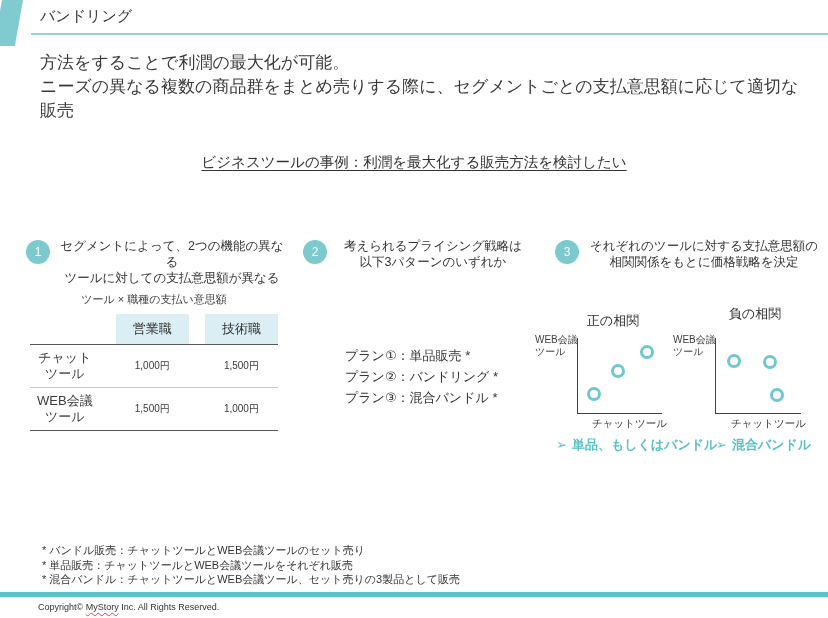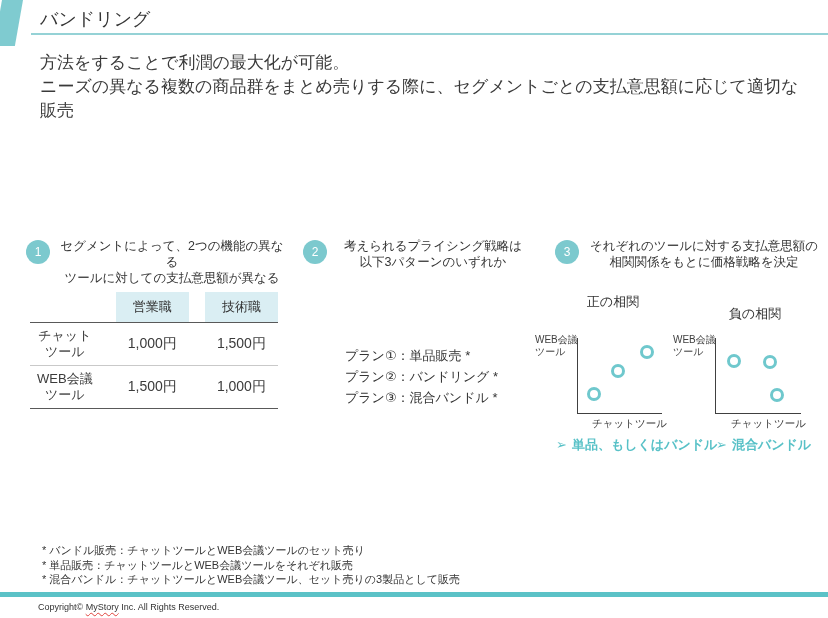--- a/index.html
+++ b/index.html
@@ -1,41 +1,41 @@
 <!DOCTYPE html>
 <html><head>
 <meta charset="utf-8">
 <style>
   html,body{margin:0;padding:0;background:#ffffff;}
   body{font-family:"Liberation Sans","DejaVu Sans",sans-serif;}
   #slide{position:relative;width:828px;height:618px;background:#fff;overflow:hidden;color:#3b3b3b;}
 
   
   .corner-shape{position:absolute;left:2px;top:0;width:21px;height:46px;background:#7fcbd0;transform:skewX(-10deg);transform-origin:top left;}
-  .page-title{position:absolute;left:40px;top:7px;font-size:18px;color:#353535;}
+  .page-title{position:absolute;left:40px;top:7px;font-size:15px;color:#353535;}
   .title-rule{position:absolute;left:31px;right:0;top:33px;height:2px;background:#95d2d6;}
 
   .lead{position:absolute;left:40px;top:51px;width:770px;font-size:17px;line-height:1.42;color:#3a3a3a;}
 
   .subtitle-wrap{position:absolute;left:0;right:0;top:153px;text-align:center;}
   .subtitle{font-size:14.5px;color:#333;text-decoration:underline;text-underline-offset:3px;}
 
   
   .step{position:absolute;display:flex;align-items:flex-start;}
   .step-num{flex:0 0 auto;width:24px;height:24px;border-radius:50%;background:#7cc9ce;color:#fff;
             font-size:12px;display:flex;align-items:center;justify-content:center;margin-top:2px;}
   .step-text{flex:1;text-align:center;font-size:12.5px;line-height:1.28;color:#353535;padding-left:4px;}
 
   
   .wtp-table{position:absolute;left:30px;top:292px;width:248px;}
   .wtp-caption{text-align:center;font-size:11px;color:#404040;margin-bottom:7px;}
   .t-row{display:flex;align-items:stretch;gap:16px;}
   .t-cell{display:flex;align-items:center;justify-content:center;text-align:center;}
   .c-label{width:80px;font-size:13px;line-height:1.25;}
-  .c-val{width:84px;font-size:14px;}
+  .c-val{width:84px;font-size:10px;}
   .t-head{height:30px;}
   .t-head .c-val{background:#daeef3;font-size:13px;color:#333;}
   .t-body{height:42px;border-top:1.5px solid #595959;}
   .t-body + .t-body{border-top:1px solid #c9c9c9;}
   .t-end{border-top:1.5px solid #595959;height:0;}
 
   
   .plans{position:absolute;left:345px;top:345px;font-size:13px;line-height:21px;color:#353535;}
 
   
@@ -64,20 +64,23 @@
 
   <div class="corner-shape"></div>
   <div class="page-title">バンドリング</div>
   <div class="title-rule"></div>
 
   <div class="lead">
     <div>方法をすることで利潤の最大化が可能。</div>
     <div>ニーズの異なる複数の商品群をまとめ売りする際に、セグメントごとの支払意思額に応じて適切な販売</div>
   </div>
 
+  <div class="subtitle-wrap">
+    <span class="subtitle">ビジネスツールの事例：利潤を最大化する販売方法を検討したい</span>
+  </div>
 
   <div class="step" style="left:26px;top:238px;width:264px;">
     <div class="step-num">1</div>
     <div class="step-text">
       <div>セグメントによって、2つの機能の異なる</div>
       <div>ツールに対しての支払意思額が異なる</div>
     </div>
   </div>
   <div class="step" style="left:303px;top:238px;width:232px;">
     <div class="step-num">2</div>
@@ -88,20 +91,21 @@
   </div>
   <div class="step" style="left:555px;top:238px;width:270px;">
     <div class="step-num">3</div>
     <div class="step-text">
       <div>それぞれのツールに対する支払意思額の</div>
       <div>相関関係をもとに価格戦略を決定</div>
     </div>
   </div>
 
   <div class="wtp-table">
+    <div class="wtp-caption">ツール × 職種の支払い意思額</div>
     <div class="t-row t-head">
       <div class="t-cell c-label"></div>
       <div class="t-cell c-val">営業職</div>
       <div class="t-cell c-val">技術職</div>
     </div>
     <div class="t-row t-body">
       <div class="t-cell c-label">
         <div>
           <div>チャット</div>
           <div>ツール</div>
@@ -122,21 +126,21 @@
     </div>
     <div class="t-end"></div>
   </div>
 
   <div class="plans">
     <div>プラン①：単品販売 *</div>
     <div>プラン②：バンドリング *</div>
     <div>プラン③：混合バンドル *</div>
   </div>
 
-  <div class="chart-title" style="left:548px;top:293px;">正の相関</div>
+  <div class="chart-title" style="left:548px;top:312px;">正の相関</div>
   <div class="ylabel" style="left:535px;top:334px;">WEB会議ツール</div>
   <div class="plot" style="left:577px;top:338px;width:84px;height:75px;">
       <span class="dot" style="left: calc(19% - 7px); bottom: calc(25% - 7px);"></span>
       <span class="dot" style="left: calc(48% - 7px); bottom: calc(56% - 7px);"></span>
       <span class="dot" style="left: calc(82% - 7px); bottom: calc(82% - 7px);"></span>
     </div>
   <div class="xlabel" style="left:592px;top:417px;">チャットツール</div>
 
   <div class="chart-title" style="left:690px;top:305px;">負の相関</div>
   <div class="ylabel" style="left:673px;top:334px;">WEB会議ツール</div>

